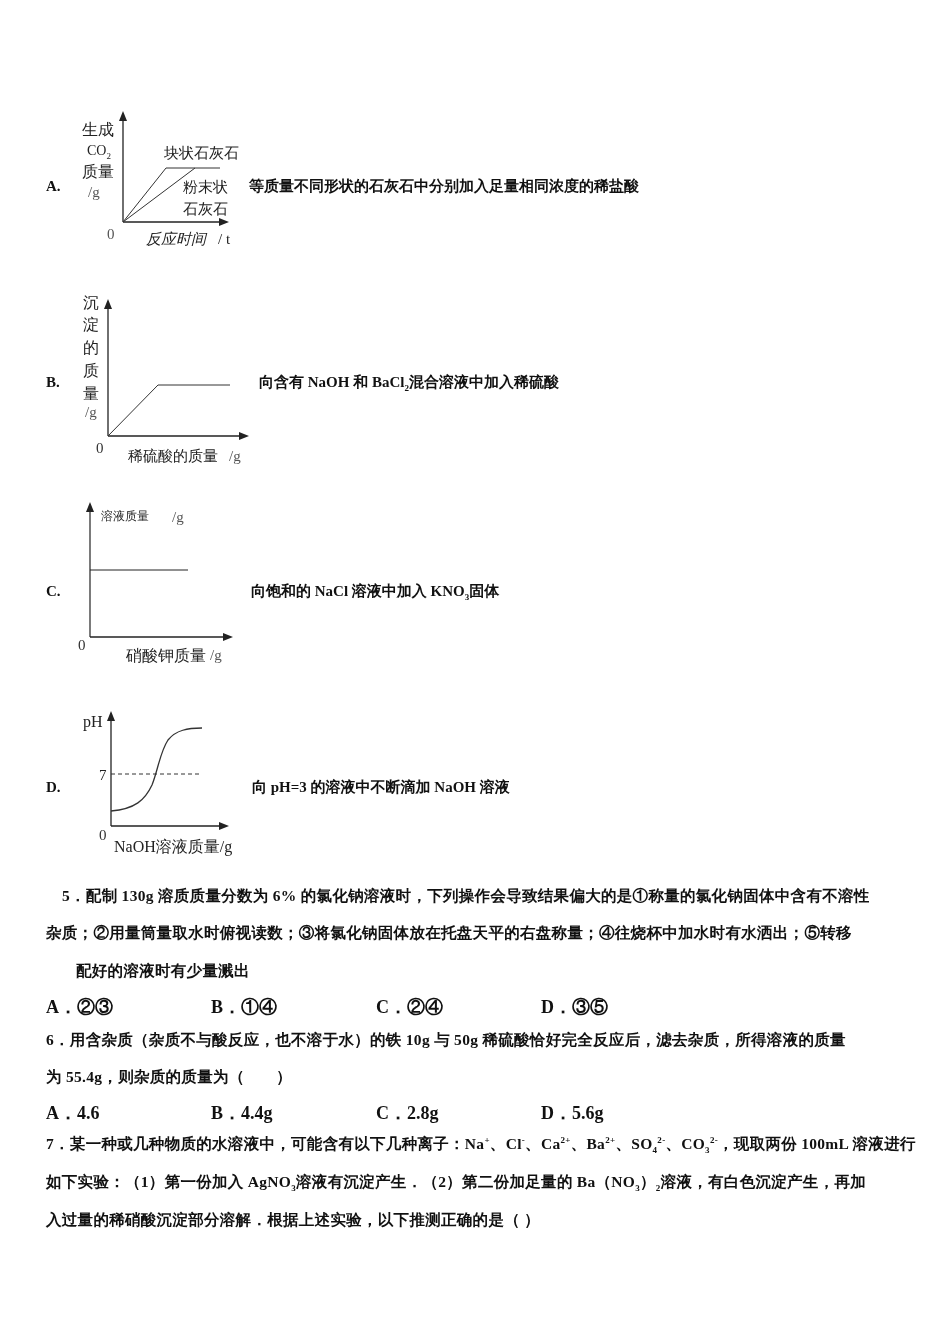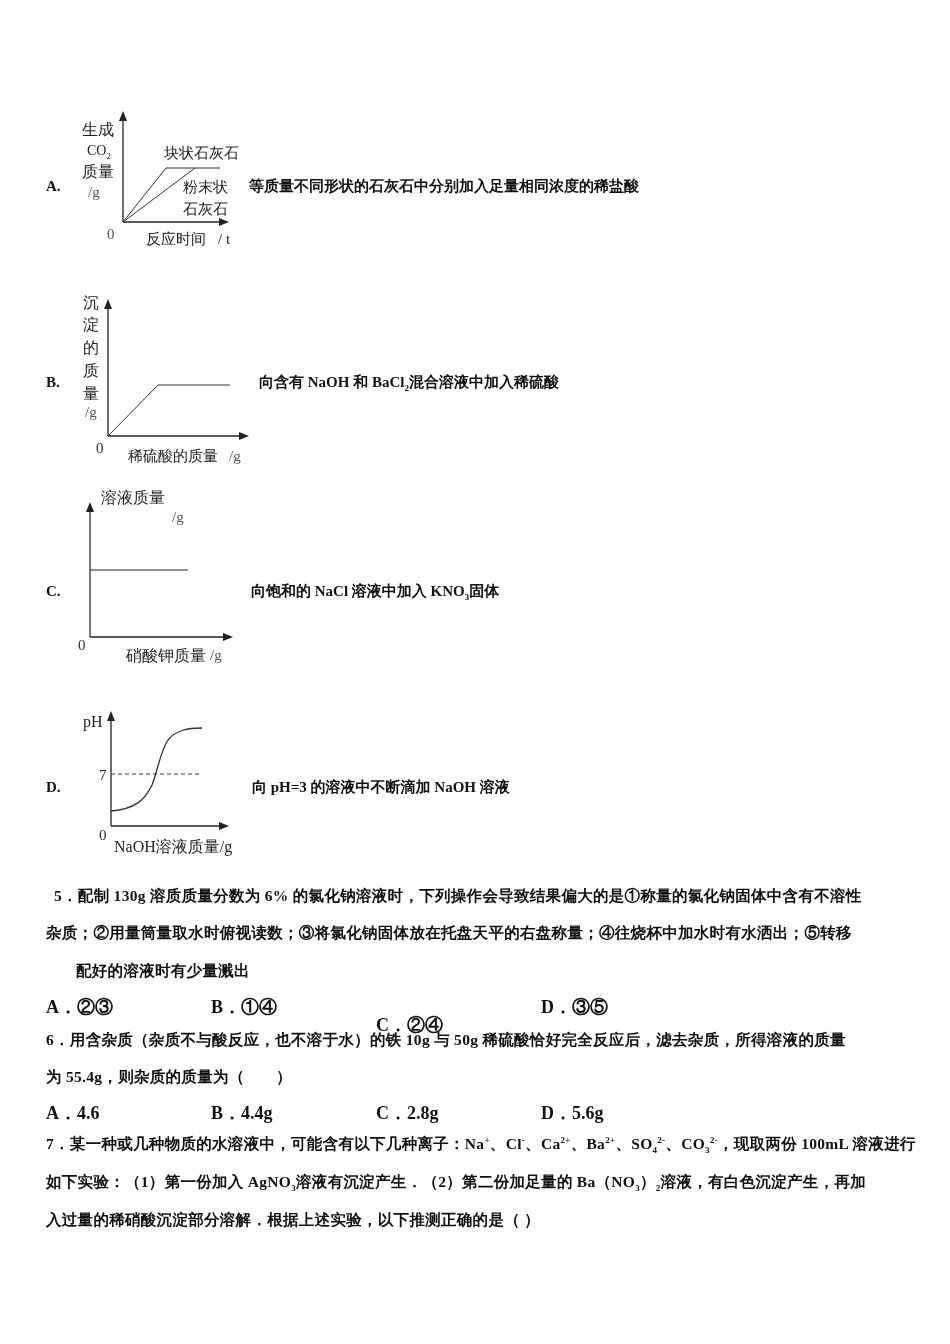--- a/index.html
+++ b/index.html
@@ -27,21 +27,21 @@
       <line x1="123" y1="222" x2="222" y2="222" stroke="#222" stroke-width="1.3"></line>
       <polygon points="229,222 219,218 219,226" fill="#222"></polygon>
       <polyline points="123,222 166,168 220,168" fill="none" stroke="#333" stroke-width="1"></polyline>
       <line x1="123" y1="222" x2="195" y2="168" stroke="#333" stroke-width="1"></line>
     </svg>
     <span class="abs chart-lbl" style="left:82px;top:120px;font-size:16px;">生成</span>
     <span class="abs chart-lbl" style="left:87px;top:143px;font-family:'Liberation Serif',serif;font-size:14px;">CO<sub>2</sub></span>
     <span class="abs chart-lbl" style="left:82px;top:162px;font-size:16px;">质量</span>
     <span class="abs chart-lbl unit" style="left:88px;top:184px;font-family:'Liberation Serif',serif;">/g</span>
     <span class="abs chart-lbl" style="left:107px;top:226px;font-family:'Liberation Serif',serif;color:#555;">0</span>
-    <span class="abs chart-lbl" style="left:146px;top:230px;">反应时间</span>
+    <span class="abs chart-lbl" style="left:146px;top:230px;font-style:italic;">反应时间</span>
     <span class="abs chart-lbl" style="left:218px;top:231px;font-family:'Liberation Serif',serif;">/ t</span>
     <span class="abs chart-lbl" style="left:164px;top:144px;">块状石灰石</span>
     <span class="abs chart-lbl" style="left:183px;top:178px;">粉末状</span>
     <span class="abs chart-lbl" style="left:183px;top:200px;">石灰石</span>
   </div>
   <span class="abs stmt" style="left:249px;top:177px;">等质量不同形状的石灰石中分别加入足量相同浓度的稀盐酸</span>
 </div>
 
 <div class="abs" style="left:0;top:0;">
   <span class="abs opt-label" style="left:46px;top:374px;">B.</span>
@@ -71,21 +71,21 @@
 <div class="abs" style="left:0;top:0;">
   <span class="abs opt-label" style="left:46px;top:583px;">C.</span>
   <div class="abs" style="left:0;top:0;width:250px;height:680px;">
     <svg width="250" height="680">
       <line x1="90" y1="637" x2="90" y2="509" stroke="#333" stroke-width="1.3"></line>
       <polygon points="90,502 86,512 94,512" fill="#222"></polygon>
       <line x1="90" y1="637" x2="226" y2="637" stroke="#222" stroke-width="1.3"></line>
       <polygon points="233,637 223,633 223,641" fill="#222"></polygon>
       <line x1="90" y1="570" x2="188" y2="570" stroke="#222" stroke-width="1"></line>
     </svg>
-    <span class="abs chart-lbl" style="left:101px;top:488px;font-size:16px;">溶液质量</span>
+    <span class="abs chart-lbl" style="left:101px;top:508px;font-size:12px;">溶液质量</span>
     <span class="abs chart-lbl unit" style="left:172px;top:509px;font-family:'Liberation Serif',serif;">/g</span>
     <span class="abs chart-lbl" style="left:78px;top:637px;font-family:'Liberation Serif',serif;color:#333;">0</span>
     <span class="abs chart-lbl" style="left:126px;top:646px;font-size:16px;">硝酸钾质量</span>
     <span class="abs chart-lbl unit" style="left:210px;top:647px;font-family:'Liberation Serif',serif;">/g</span>
   </div>
   <div class="abs stmt" style="left:251px;top:582px;">
     <span>向饱和的 NaCl 溶液中加入 KNO</span><sub>3</sub><span>固体</span>
   </div>
 </div>
 
@@ -102,28 +102,28 @@
     </svg>
     <span class="abs chart-lbl" style="left:83px;top:713px;font-family:'Liberation Serif',serif;font-size:16px;">pH</span>
     <span class="abs chart-lbl" style="left:99px;top:767px;font-family:'Liberation Serif',serif;">7</span>
     <span class="abs chart-lbl" style="left:99px;top:827px;font-family:'Liberation Serif',serif;color:#333;">0</span>
     <span class="abs chart-lbl" style="left:114px;top:837px;font-family:'Liberation Serif',serif;font-size:16px;">NaOH溶液质量/g</span>
   </div>
   <span class="abs stmt" style="left:252px;top:778px;">向 pH=3 的溶液中不断滴加 NaOH 溶液</span>
 </div>
 
 <div class="abs" style="left:46px;top:886px;">
-  <div class="q-line" style="position:absolute;left:8px;top:0;">5．配制 130g 溶质质量分数为 6% 的氯化钠溶液时，下列操作会导致结果偏大的是①称量的氯化钠固体中含有不溶性</div>
+  <div class="q-line" style="position:absolute;left:16px;top:0;">5．配制 130g 溶质质量分数为 6% 的氯化钠溶液时，下列操作会导致结果偏大的是①称量的氯化钠固体中含有不溶性</div>
   <div class="q-line" style="position:absolute;left:0;top:37px;">杂质；②用量筒量取水时俯视读数；③将氯化钠固体放在托盘天平的右盘称量；④往烧杯中加水时有水洒出；⑤转移</div>
   <div class="q-line" style="position:absolute;left:0;top:75px;padding-left:30px;">配好的溶液时有少量溅出</div>
 </div>
 <div class="abs" style="left:0;top:995px;">
   <span class="abs ans" style="left:46px;top:0;">A．②③</span>
   <span class="abs ans" style="left:211px;top:0;">B．①④</span>
-  <span class="abs ans" style="left:376px;top:0;margin-top:18px;">C．②④</span>
+  <span class="abs ans" style="left:376px;top:0;">C．②④</span>
   <span class="abs ans" style="left:541px;top:0;">D．③⑤</span>
 </div>
 
 <div class="abs" style="left:46px;top:1030px;">
   <div class="q-line" style="position:absolute;left:0;top:0;">6．用含杂质（杂质不与酸反应，也不溶于水）的铁 10g 与 50g 稀硫酸恰好完全反应后，滤去杂质，所得溶液的质量</div>
   <div class="q-line" style="position:absolute;left:0;top:37px;">为 55.4g，则杂质的质量为（　　）</div>
 </div>
 <div class="abs" style="left:0;top:1101px;">
   <span class="abs ans" style="left:46px;top:0;">A．4.6</span>
   <span class="abs ans" style="left:211px;top:0;">B．4.4g</span>

